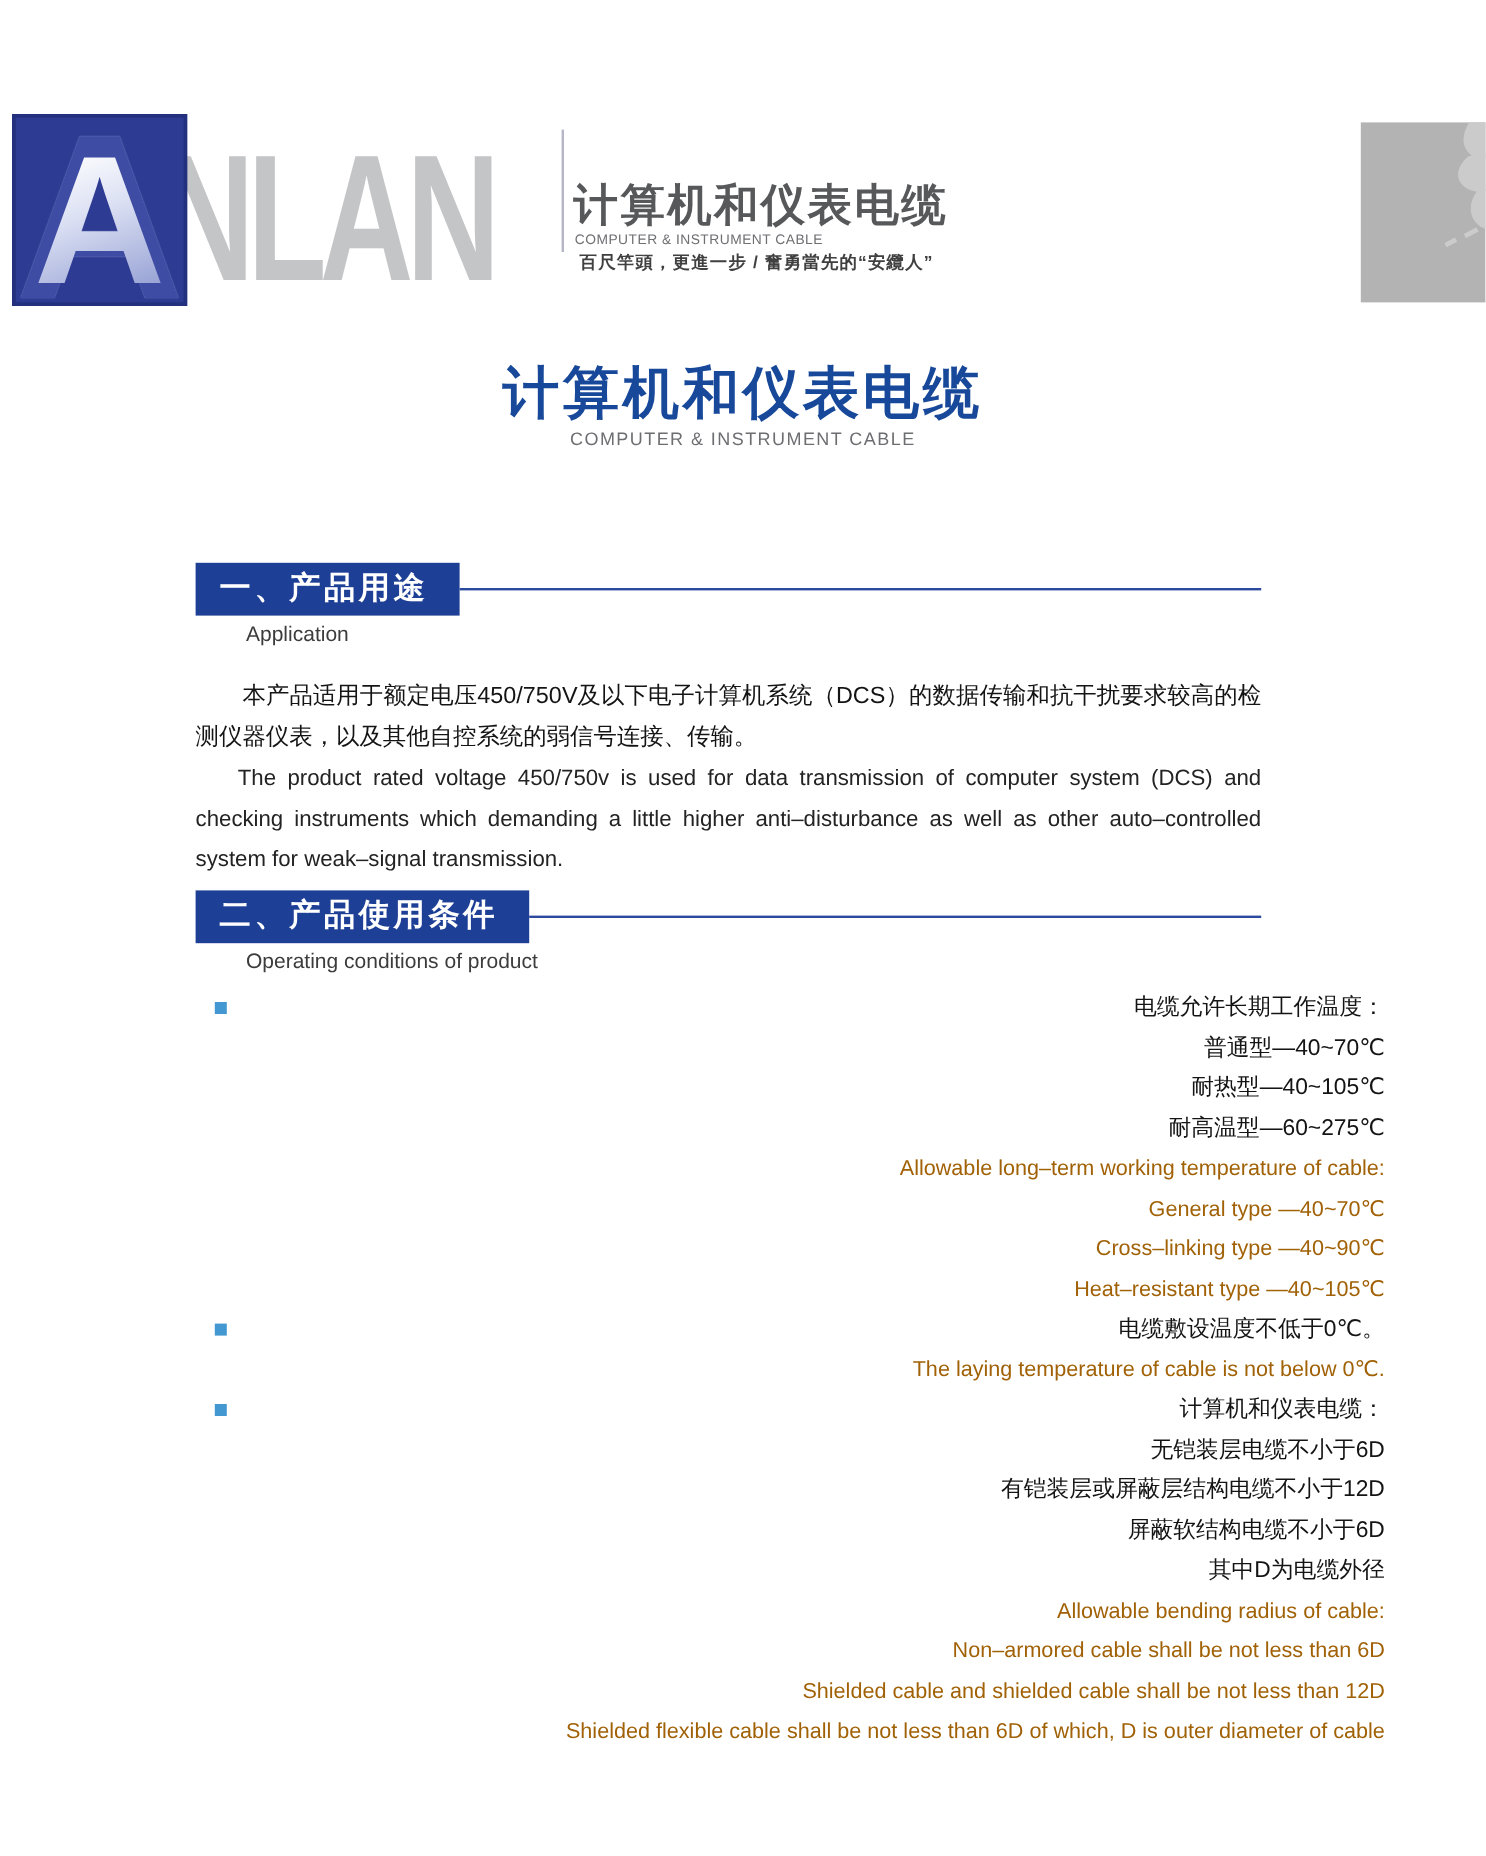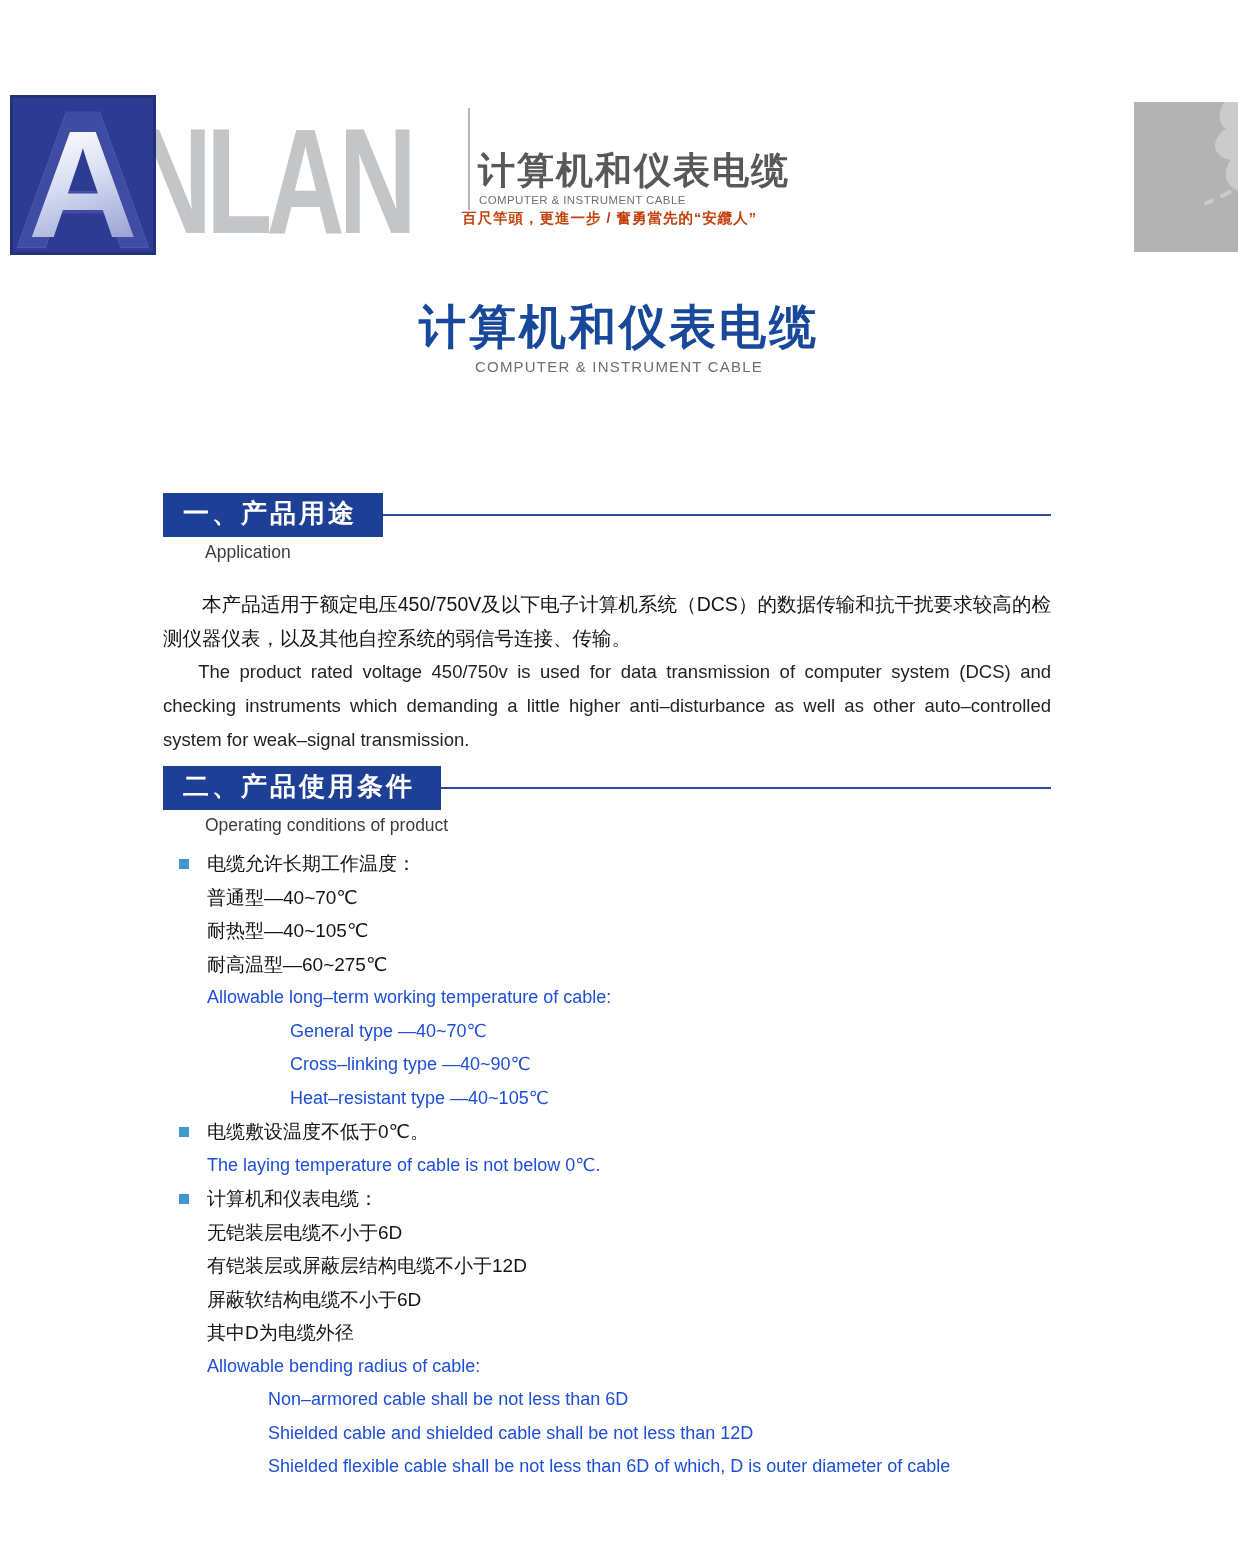--- a/index.html
+++ b/index.html
@@ -37,60 +37,60 @@
   }
   .hdr-title-cn {
     position:absolute; left:478px; top:146px; font-size:37px; font-weight:bold;
     color:#57585a; letter-spacing:2px; white-space:nowrap;
   }
   .hdr-title-en {
     position:absolute; left:479px; top:194px; font-size:11.5px; color:#6f7073;
     letter-spacing:0.4px; white-space:nowrap;
   }
   .hdr-slogan {
-    position:absolute; left:462px; top:209px; font-size:14.5px; font-weight:bold;
-    color:#c2410c; letter-spacing:1px; white-space:nowrap;
+    position:absolute; left:483px; top:209px; font-size:14.5px; font-weight:bold;
+    color:#404040; letter-spacing:1px; white-space:nowrap;
   }
   .corner-box {
     position:absolute; right:0; top:102px; width:104px; height:150px;
     background:#b3b3b3; overflow:hidden;
   }
   .corner-box svg { position:absolute; right:-14px; top:-6px; }
 
   
   .page-title-cn {
     position:absolute; left:0; right:0; top:296px; text-align:center;
     font-size:47px; font-weight:bold; color:#17489a; letter-spacing:3px;
   }
   .page-title-en {
     position:absolute; left:0; right:0; top:358px; text-align:center;
     font-size:15px; color:#6d6e71; letter-spacing:1.2px;
   }
 
   
-  .doc { position:absolute; top:496px; left:0; width:1154px; }
+  .doc { position:absolute; top:472px; left:0; width:1154px; }
 
   .sec-head { display:flex; align-items:center; margin:0 103px 0 163px; height:38px; }
   .sec-head-box {
     background:#1e3f96; color:#ffffff; font-size:26px; font-weight:bold;
     letter-spacing:3px; padding:3px 26px 6px 20px; white-space:nowrap;
   }
   .sec-head-line { flex:1; height:2px; background:#2b4a9d; }
 
   .sub-en { margin:5px 0 0 205px; font-size:17.5px; color:#3c3c3c; line-height:26px; }
 
   .paras { margin:22px 103px 12px 163px; text-align:justify; }
   .para-cn { font-size:19.5px; line-height:34px; color:#141414; text-indent:2em; }
   .para-en { font-size:18.5px; line-height:34px; color:#232323; text-indent:1.9em; }
 
   .sec2 { margin-top:11px; }
 
-  .blist { margin-top:9px; }
+  .blist { margin-top:9px;text-align:right; }
   .ln { margin-left:207px; font-size:19px; line-height:33.5px; color:#141414; position:relative; }
-  .ln.en { font-size:18px; color:#1d4ed8; }
+  .ln.en { font-size:18px; color:#a16207; }
   .ln.ind-a { margin-left:290px; }
   .ln.ind-b { margin-left:268px; }
   .blt::before {
     content:""; position:absolute; left:-28px; top:12px; width:10px; height:10px;
     background:#4398d1;
   }
 </style>
 </head>
 <body>
 

